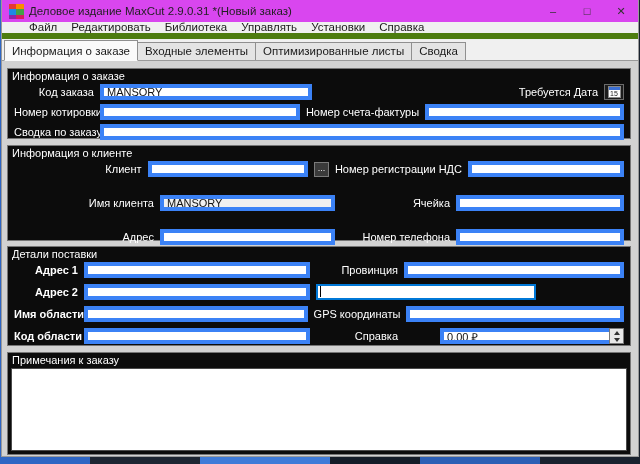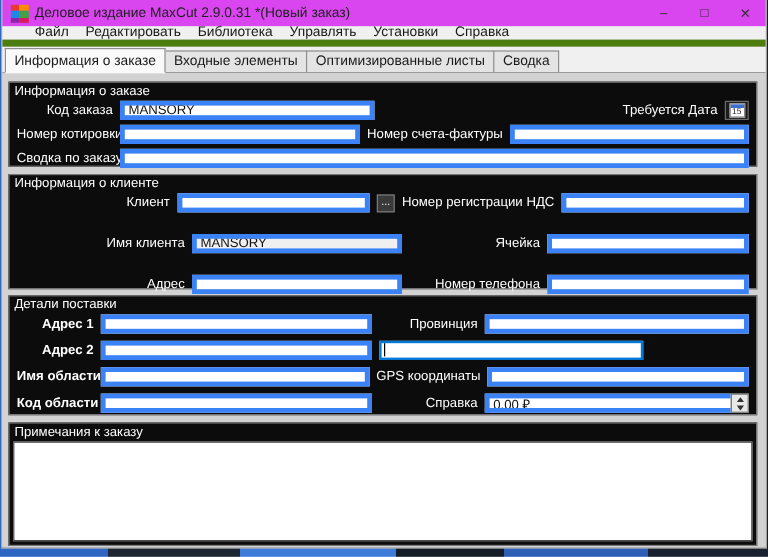--- a/index.html
+++ b/index.html
@@ -69,21 +69,21 @@
     display:flex; align-items:center; justify-content:center; }
   .cal-glyph { width:13px; height:12px; background:#fff; border:1px solid #888; position:relative;
     font-size:7px; line-height:12px; text-align:center; color:#222; }
   .cal-glyph::before { content:""; position:absolute; left:0; right:0; top:0; height:3px; background:#3b6fd4; }
   .cal-day { position:relative; top:1px; }
 
   .browse-btn { width:16px; height:15px; background:#3a3a3a; border:1px solid #7a7a7a;
     color:#eee; font-size:9px; line-height:11px; text-align:center; }
 
   .pay-wrap { display:flex; width:220px; }
-  .pay-wrap .inp { flex:1 1 auto; border-right:none; }
+  .pay-wrap .inp { flex:1 1 auto; border-right:none;margin-left:36px; }
   .spinner { width:15px; height:16px; border:1px solid #7a7a7a; background:#e8e8e8;
     display:flex; flex-direction:column; }
   .spin { flex:1; display:flex; align-items:center; justify-content:center; }
   .spin-up::after { content:""; border-left:3px solid transparent; border-right:3px solid transparent; border-bottom:4px solid #333; }
   .spin-dn::after { content:""; border-left:3px solid transparent; border-right:3px solid transparent; border-top:4px solid #333; }
 
   .caret { position:absolute; width:1px; height:11px; background:#000; left:418px; margin-top:0; }
   .country-cell { position:relative; display:flex; width:220px; }
   .country-cell .caret { left:4px; top:2px; position:absolute; }
 </style>

